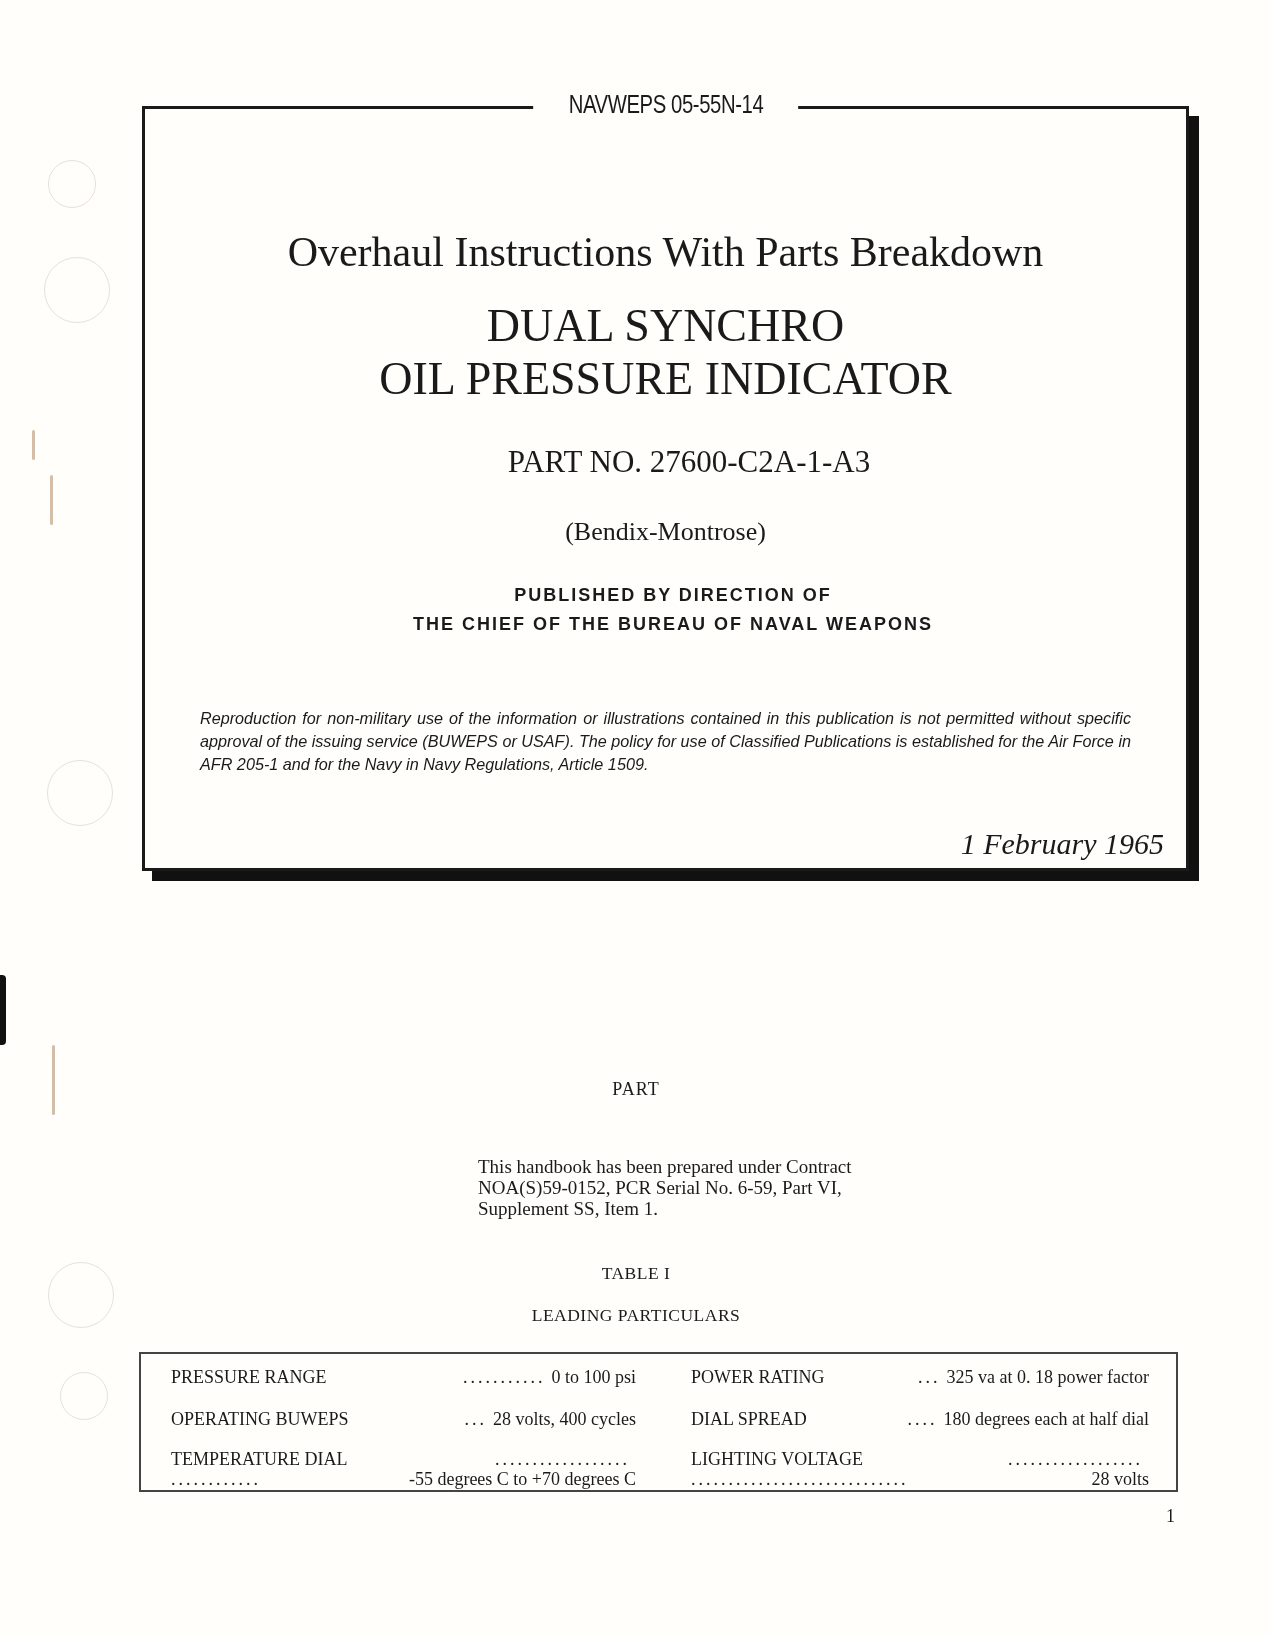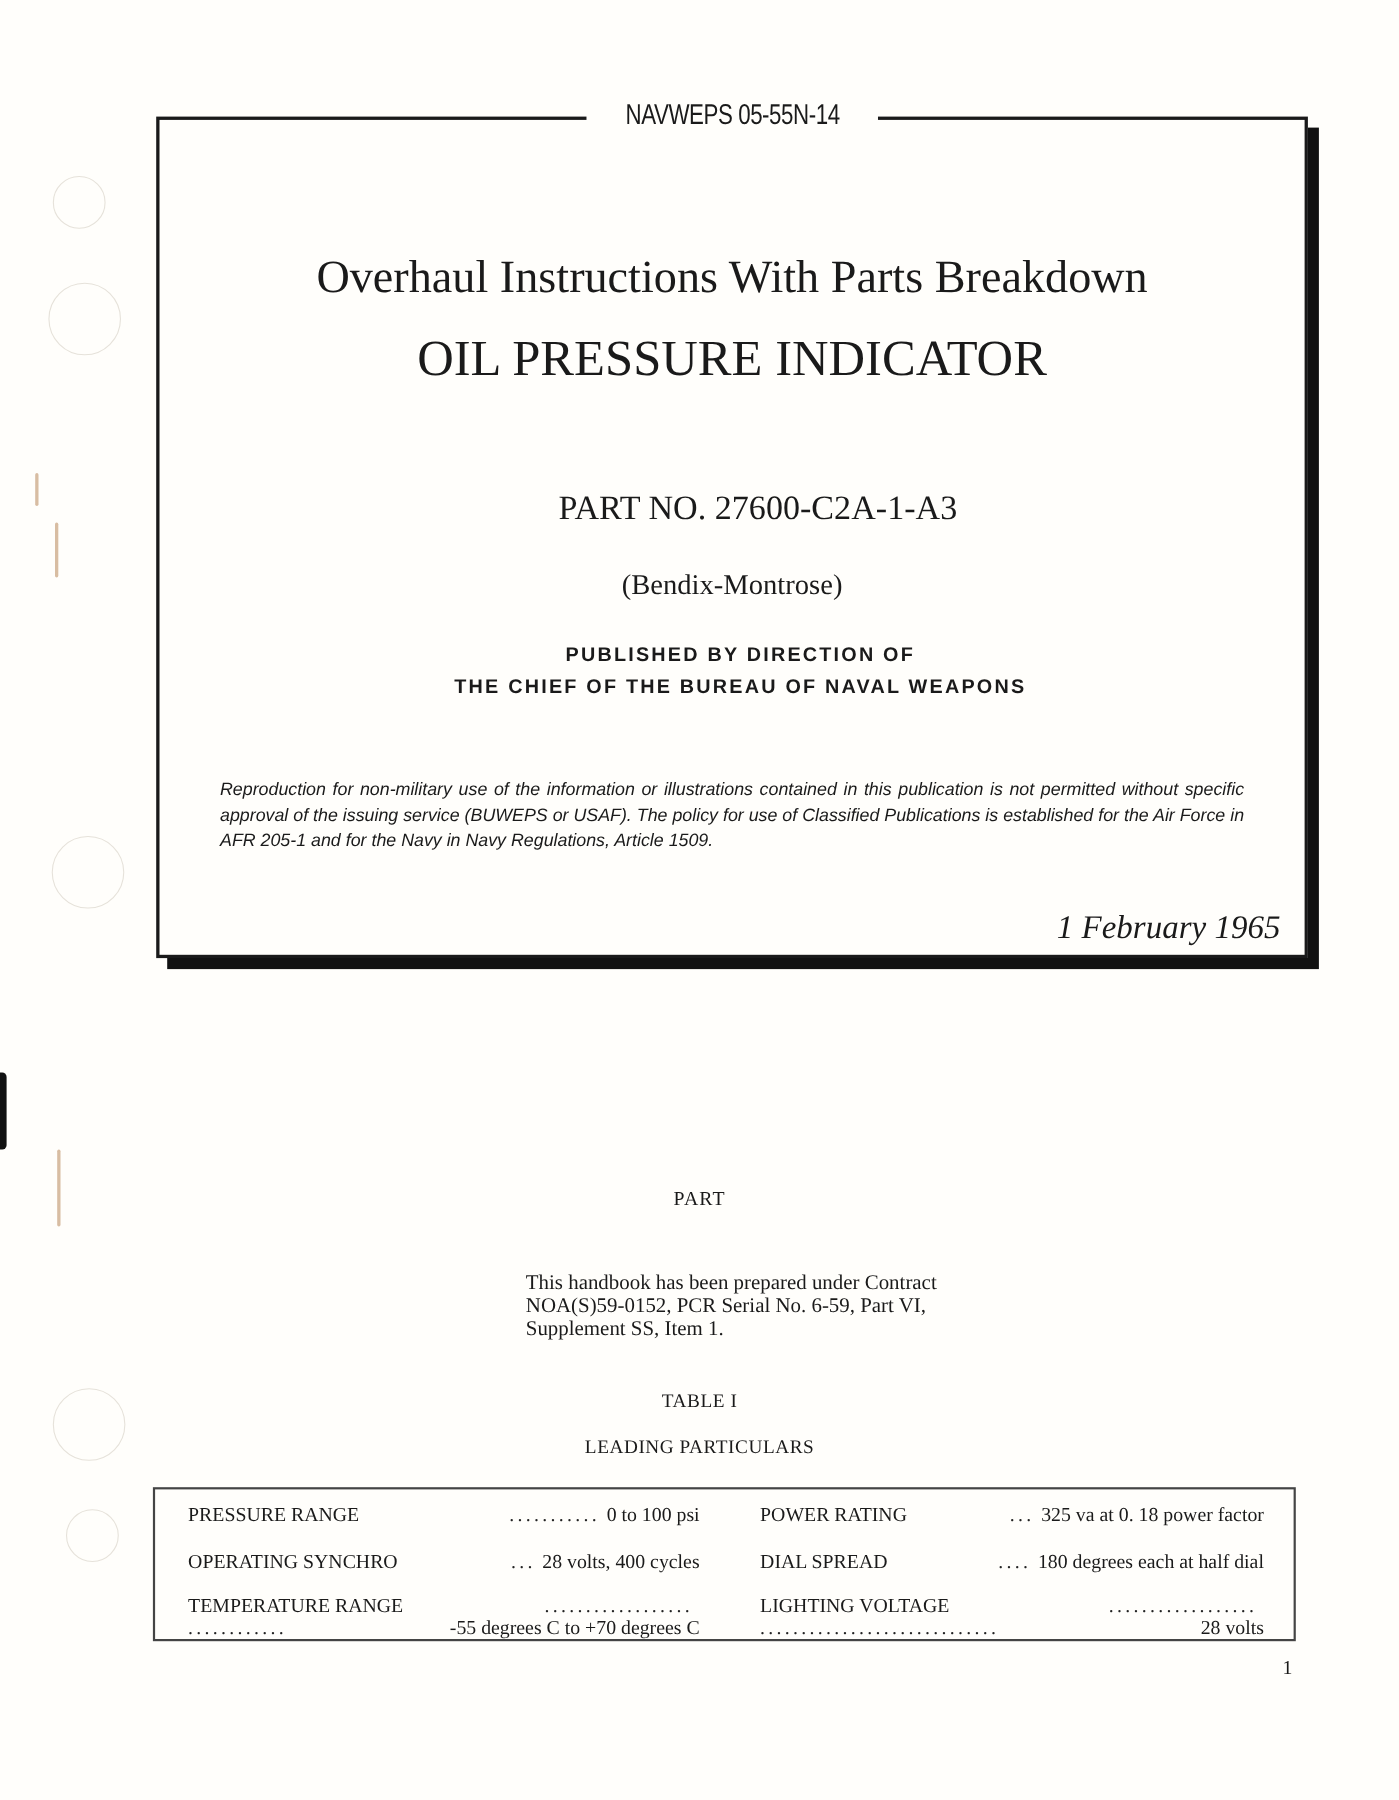--- a/index.html
+++ b/index.html
@@ -172,20 +172,21 @@
 <div class="punch-hole" style="left:60px;top:1372px;width:46px;height:46px;"></div>
 <div class="stain" style="left:32px;top:430px;height:30px;"></div>
 <div class="stain" style="left:50px;top:475px;height:50px;"></div>
 <div class="stain" style="left:52px;top:1045px;height:70px;"></div>
 <div class="edge-mark" style="top:975px;"></div>
 
 <div class="frame">
   <div class="doc-number"><span>NAVWEPS 05-55N-14</span></div>
   <div class="doc-title">Overhaul Instructions With Parts Breakdown</div>
   <div class="product-name">
+    <div>DUAL SYNCHRO</div>
     <div>OIL PRESSURE INDICATOR</div>
   </div>
   <div class="part-number">PART NO. 27600-C2A-1-A3</div>
   <div class="manufacturer">(Bendix-Montrose)</div>
   <div class="publisher">
     <div>PUBLISHED BY DIRECTION OF</div>
     <div>THE CHIEF OF THE BUREAU OF NAVAL WEAPONS</div>
   </div>
   <div class="reproduction-notice">Reproduction for non-military use of the information or illustrations contained in this publication is not permitted without specific approval of the issuing service (BUWEPS or USAF). The policy for use of Classified Publications is established for the Air Force in AFR 205-1 and for the Navy in Navy Regulations, Article 1509.</div>
   <div class="pub-date">1 February 1965</div>
@@ -202,26 +203,26 @@
 <div class="table-caption table-title">LEADING PARTICULARS</div>
 
 <div class="particulars-table">
   <div class="particulars-col col-left">
     <div class="row row-1">
       <span class="label">PRESSURE RANGE</span>
       <span class="dots">...........</span>
       <span class="value">0 to 100 psi</span>
     </div>
     <div class="row row-2">
-      <span class="label">OPERATING SYNCHRO</span>
+      <span class="label">OPERATING BUWEPS</span>
       <span class="dots">...</span>
       <span class="value">28 volts, 400 cycles</span>
     </div>
     <div class="row row-3">
-      <span class="label">TEMPERATURE RANGE</span>
+      <span class="label">TEMPERATURE DIAL</span>
       <span class="dots">..................</span>
       <span class="value"></span>
     </div>
     <div class="row row-4">
       <span class="label"></span>
       <span class="dots" style="text-align:left;padding-left:0;">............</span>
       <span class="value">-55 degrees C to +70 degrees C</span>
     </div>
   </div>
   <div class="particulars-col col-right">

